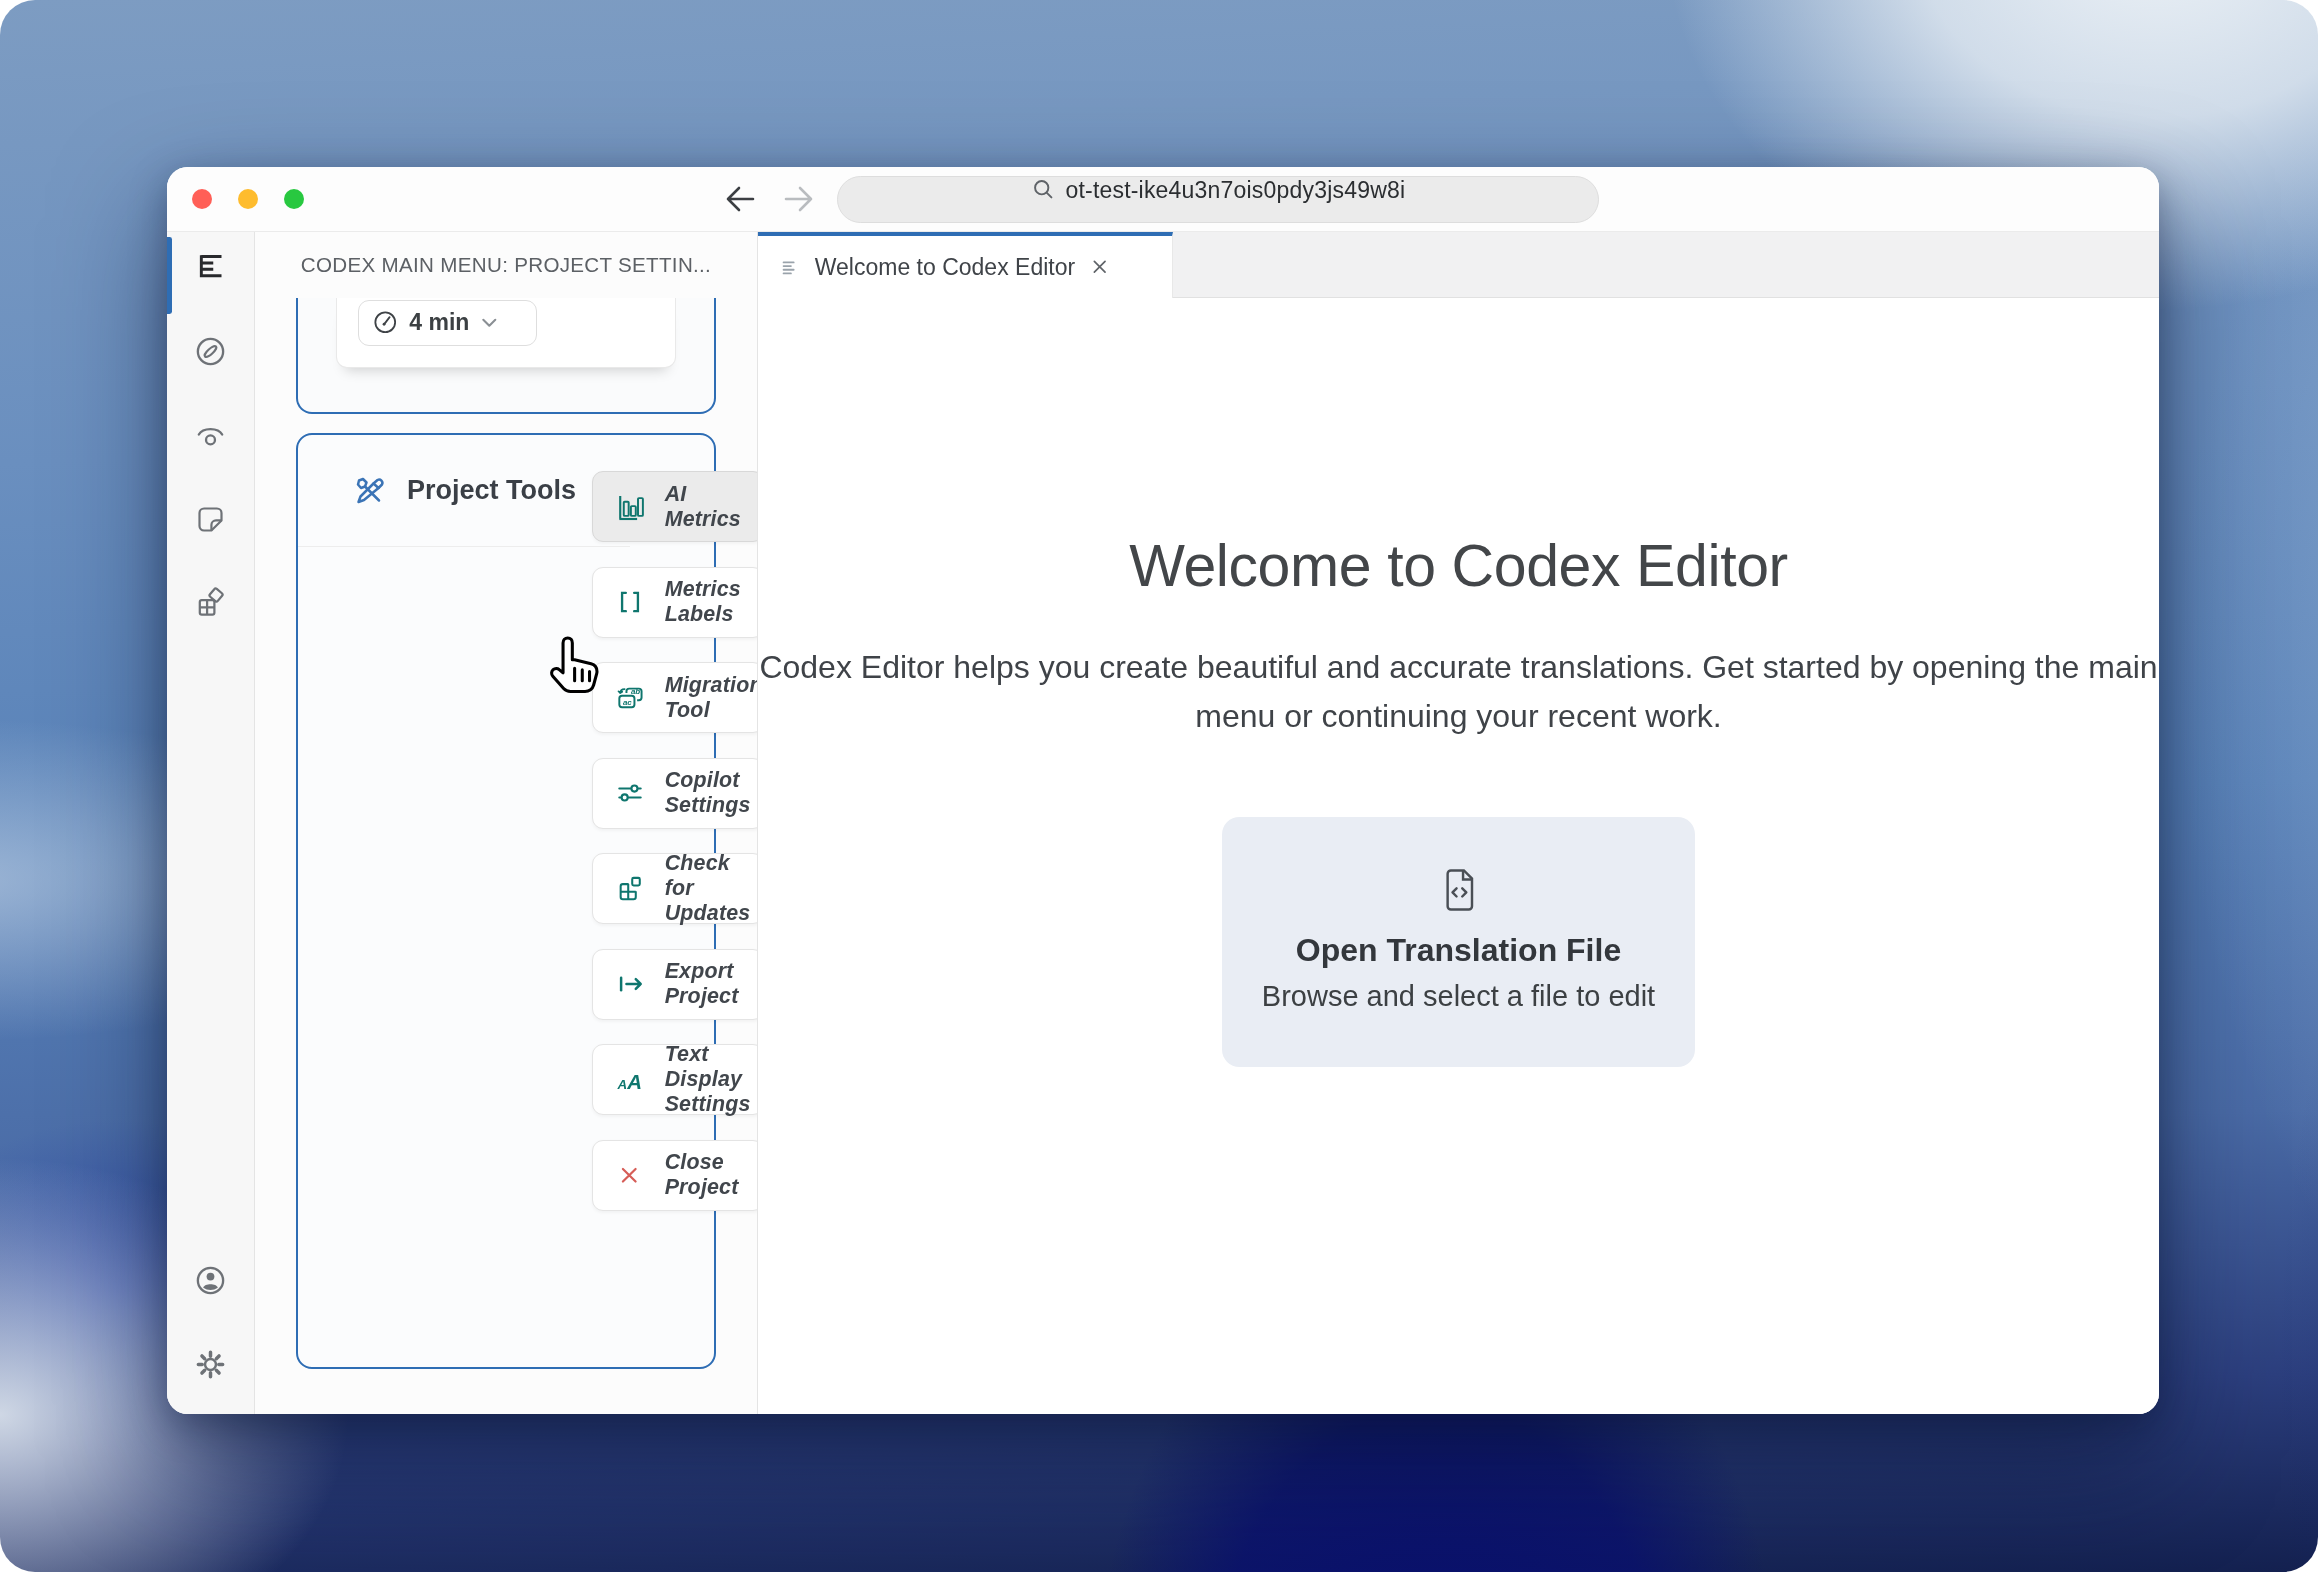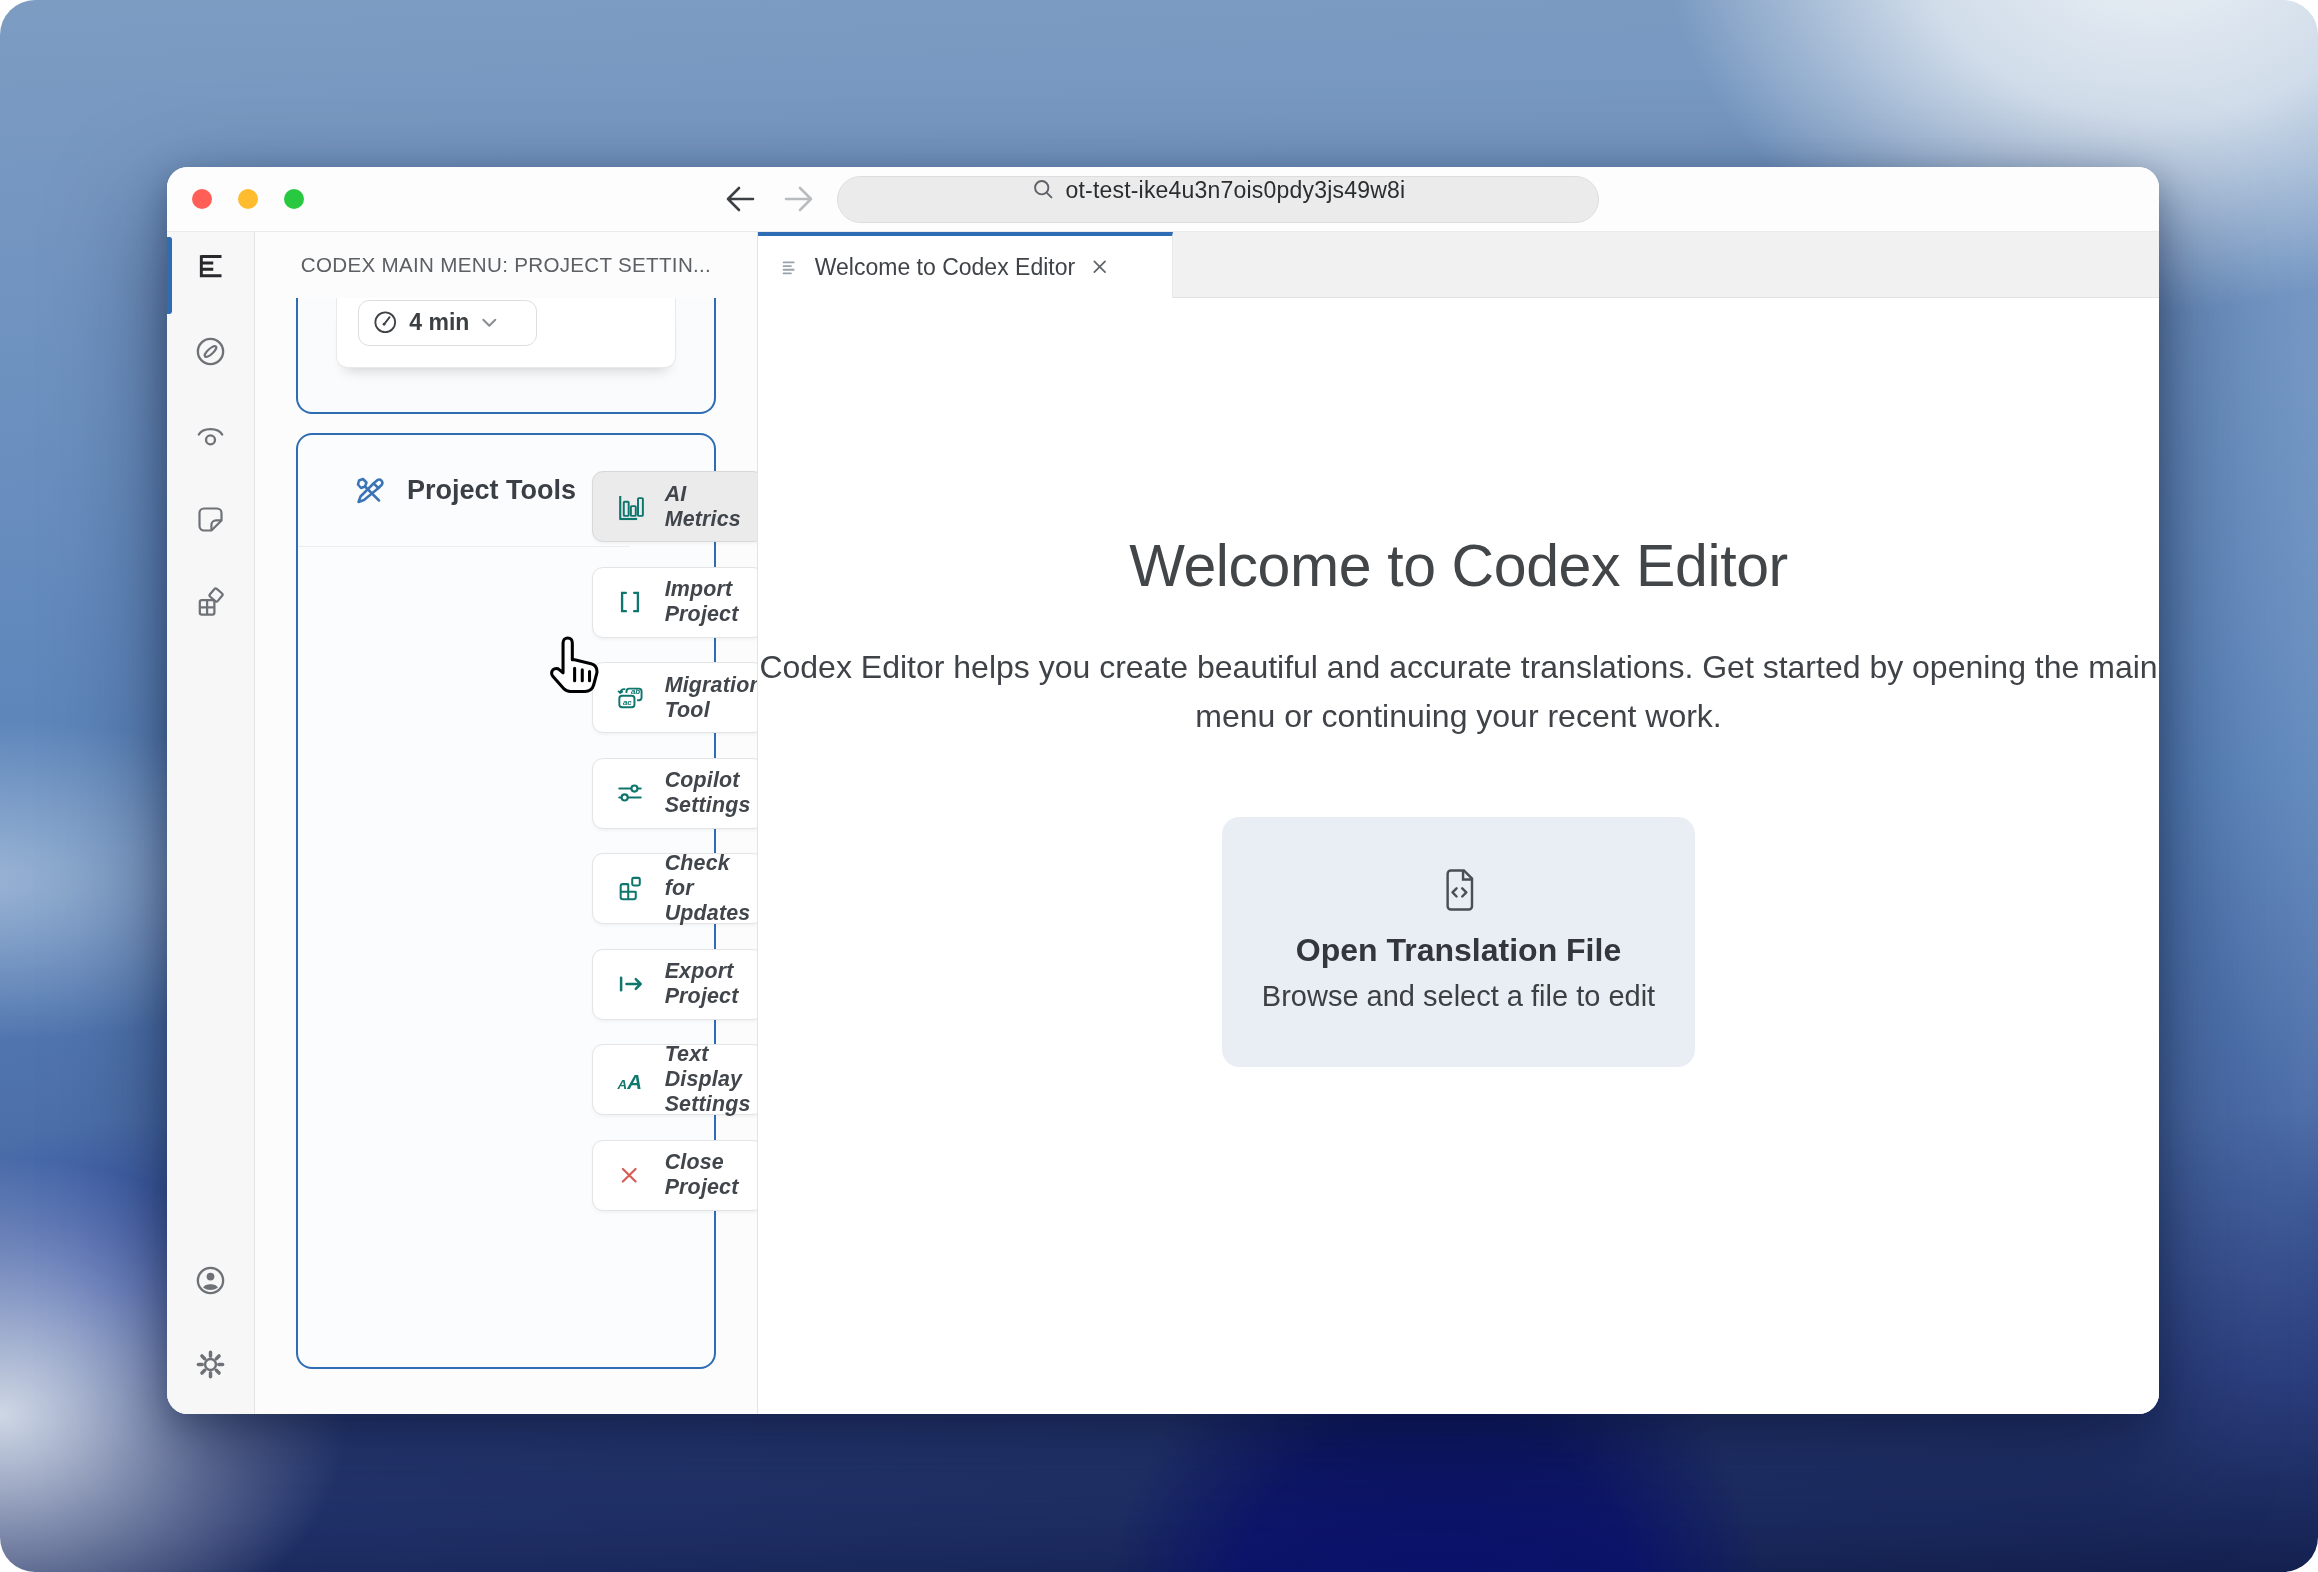--- a/index.html
+++ b/index.html
@@ -259,21 +259,21 @@
                 </span>
               <span class="tool-label">AI Metrics</span>
             </div>
 
             <div class="tool-btn">
               <span class="tool-ico">
                   <svg width="30" height="30" viewBox="0 0 36 36">
                 <path d="M13 7 H8.5 V29 H13 M23 7 H27.5 V29 H23" fill="none" stroke="currentColor" stroke-width="2.8" stroke-linecap="round"></path>
               </svg>
                 </span>
-              <span class="tool-label">Import Project</span>
+              <span class="tool-label">Metrics Labels</span>
             </div>
 
             <div class="tool-btn">
               <span class="tool-ico">
                   <svg width="33" height="33" viewBox="0 0 36 36">
                 <path d="M14 13 V11 A3 3 0 0 1 17 8 H28 A3 3 0 0 1 31 11 V18 A3 3 0 0 1 28 21 H26" fill="none" stroke="currentColor" stroke-width="2.2"></path>
                 <rect x="6" y="16" width="17" height="13" rx="3" fill="none" stroke="currentColor" stroke-width="2.2"></rect>
                 <text x="19" y="14.5" font-size="9" font-weight="bold" fill="currentColor" font-family="Liberation Sans, sans-serif">ab</text>
                 <text x="10" y="26" font-size="9" font-weight="bold" fill="currentColor" font-family="Liberation Sans, sans-serif">ac</text>
                 <path d="M12 8.5 C8.5 8.5 7 10.5 7 13 M7 13 L5 11 M7 13 L9.3 11.5" fill="none" stroke="currentColor" stroke-width="1.9" stroke-linecap="round"></path>

